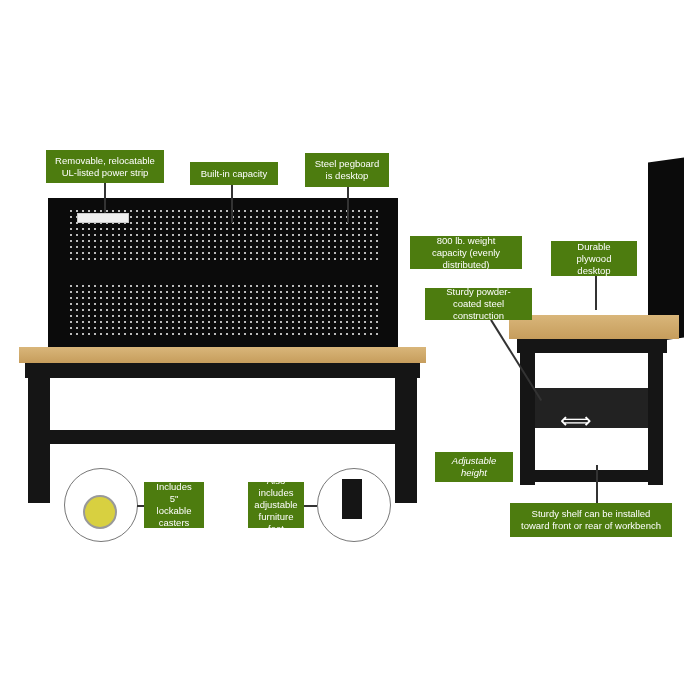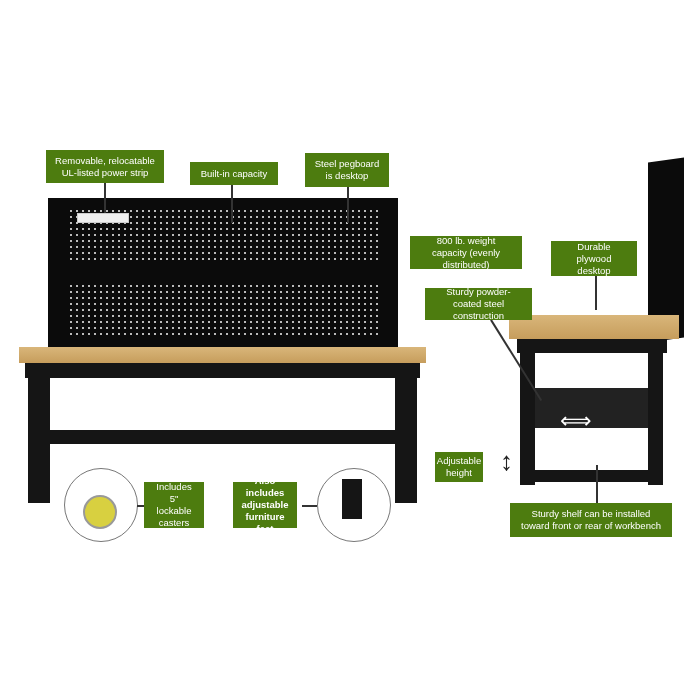--- a/index.html
+++ b/index.html
@@ -55,15 +55,15 @@
 <div class="line" style="left:596px;top:465px;width:1.5px;height:40px;"></div>
 <div class="line" style="left:490px;top:320px;width:1.5px;height:95px;transform:rotate(-32deg);transform-origin:top;"></div>
 
 <div class="callout" style="left:46px;top:150px;width:118px;height:33px;">Removable, relocatable UL-listed power strip</div>
 <div class="callout" style="left:190px;top:162px;width:88px;height:23px;">Built-in capacity</div>
 <div class="callout" style="left:305px;top:153px;width:84px;height:34px;">Steel pegboard is desktop</div>
 <div class="callout" style="left:410px;top:236px;width:112px;height:33px;">800 lb. weight capacity (evenly distributed)</div>
 <div class="callout" style="left:551px;top:241px;width:86px;height:35px;">Durable plywood desktop</div>
 <div class="callout" style="left:413px;top:288px;width:107px;height:32px;margin-left:12px;">Sturdy powder-coated steel construction</div>
 <div class="callout" style="left:144px;top:482px;width:60px;height:46px;">Includes 5" lockable casters</div>
-<div class="callout" style="left:233px;top:482px;width:64px;height:46px;font-weight:bold;">Also includes adjustable furniture feet</div>
-<div class="callout" style="left:435px;top:452px;width:48px;height:30px;">Adjustable height</div>
+<div class="callout" style="left:248px;top:482px;width:56px;height:46px;">Also includes adjustable furniture feet</div>
+<div class="callout" style="left:435px;top:452px;width:78px;height:30px;font-style:italic;">Adjustable height</div>
 <div class="callout" style="left:510px;top:503px;width:162px;height:34px;">Sturdy shelf can be installed toward front or rear of workbench</div>
 
 </body></html>

